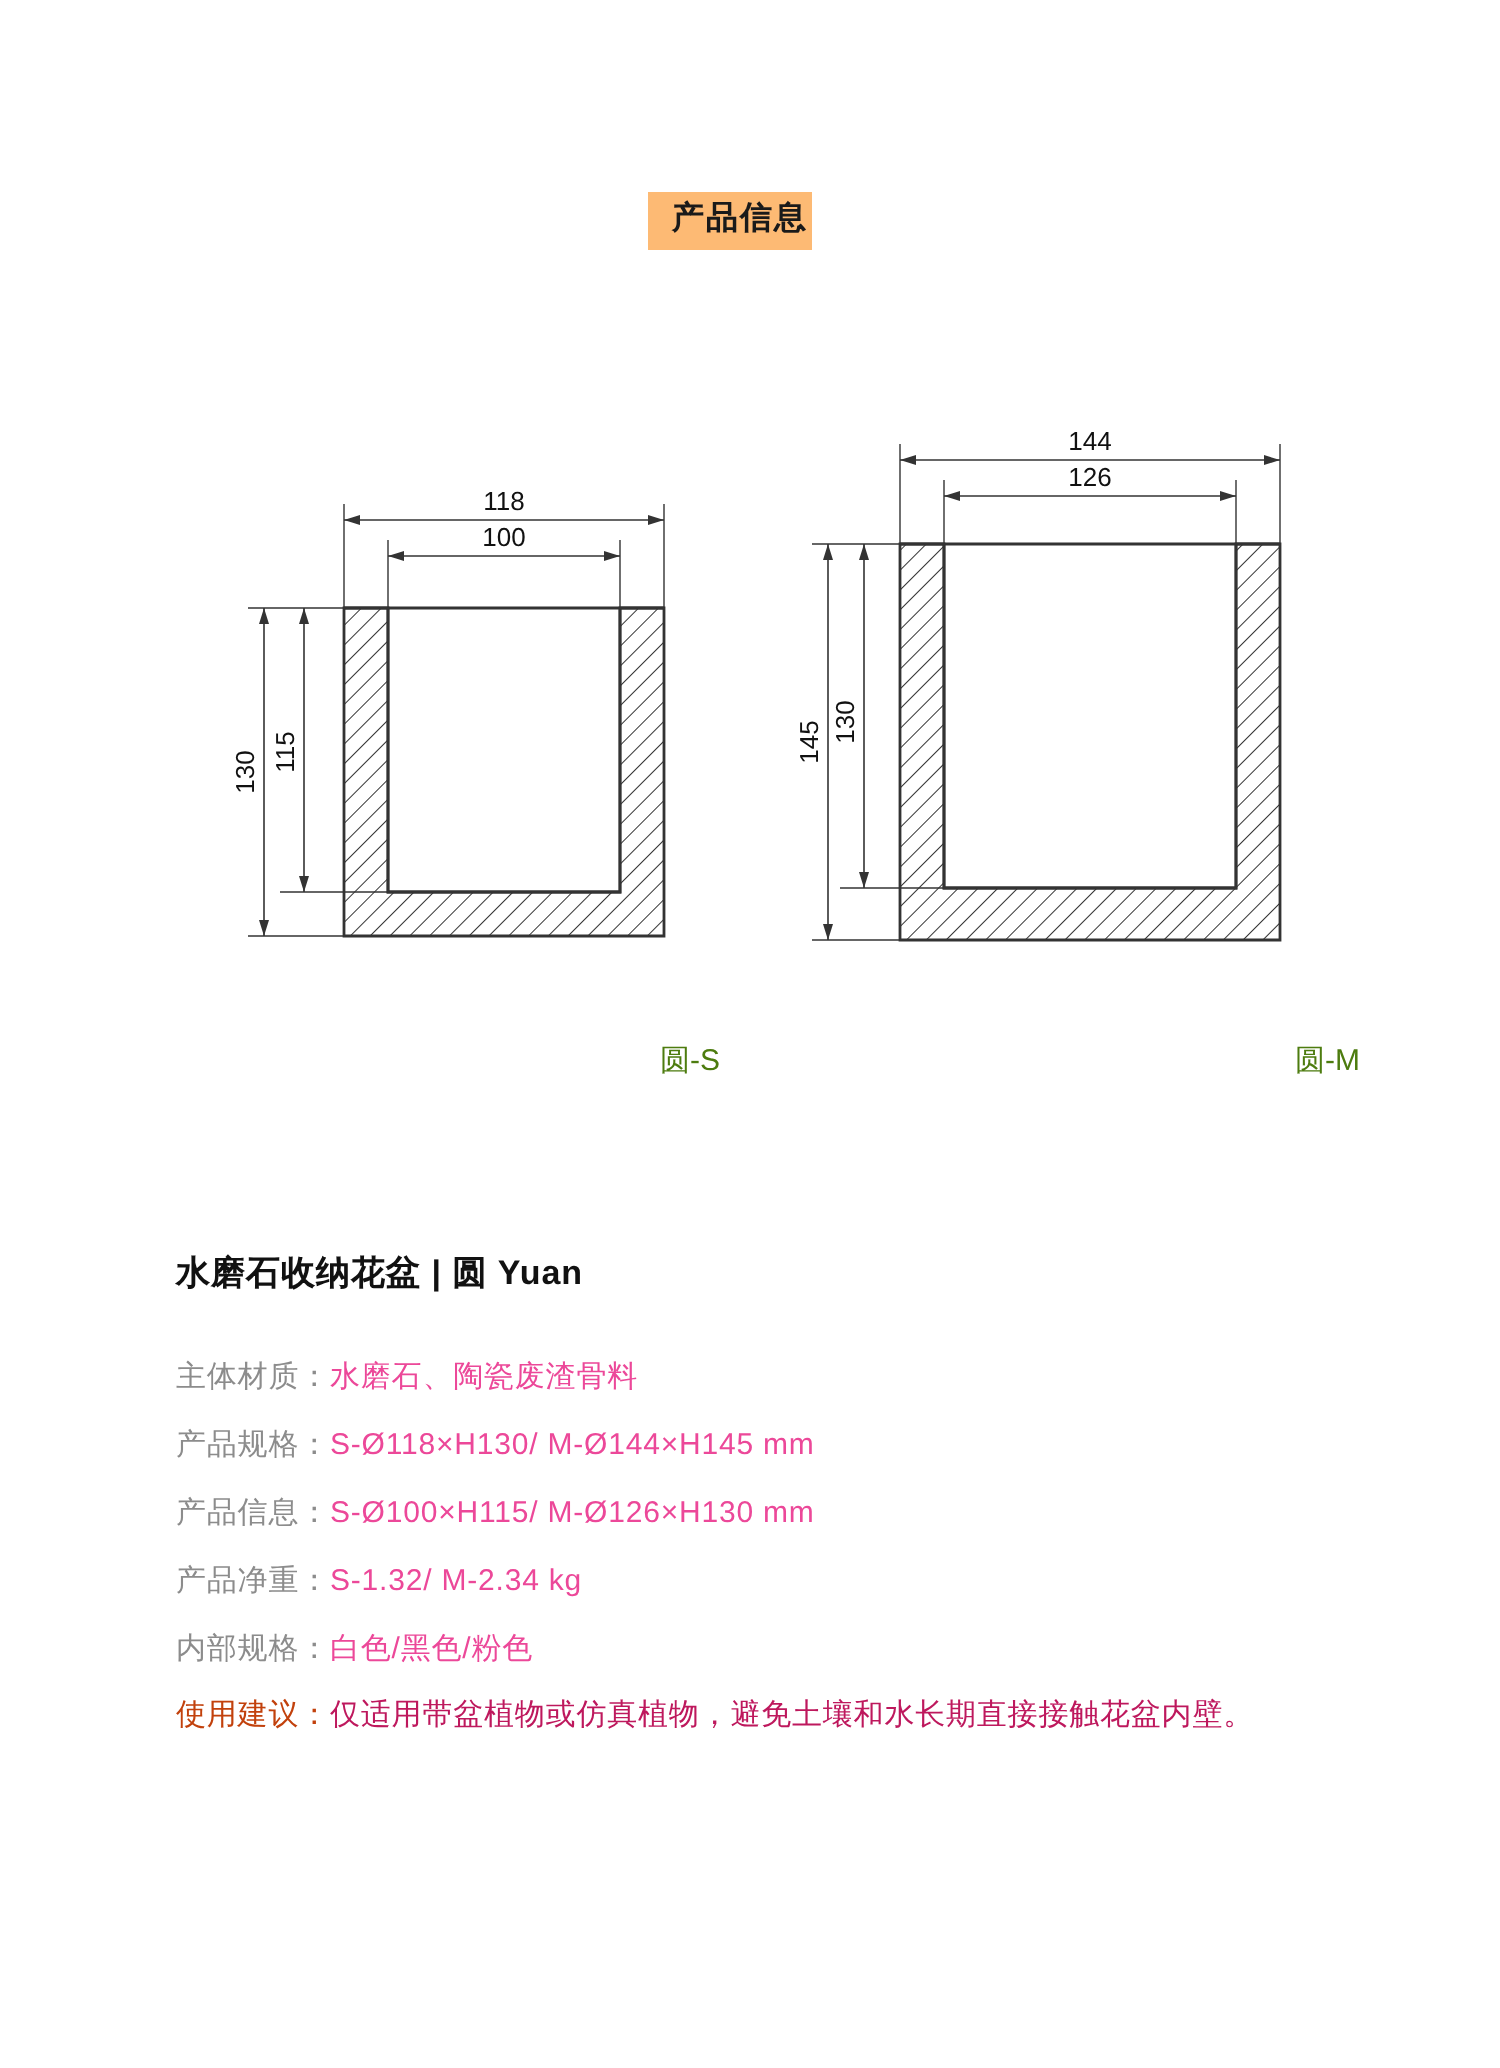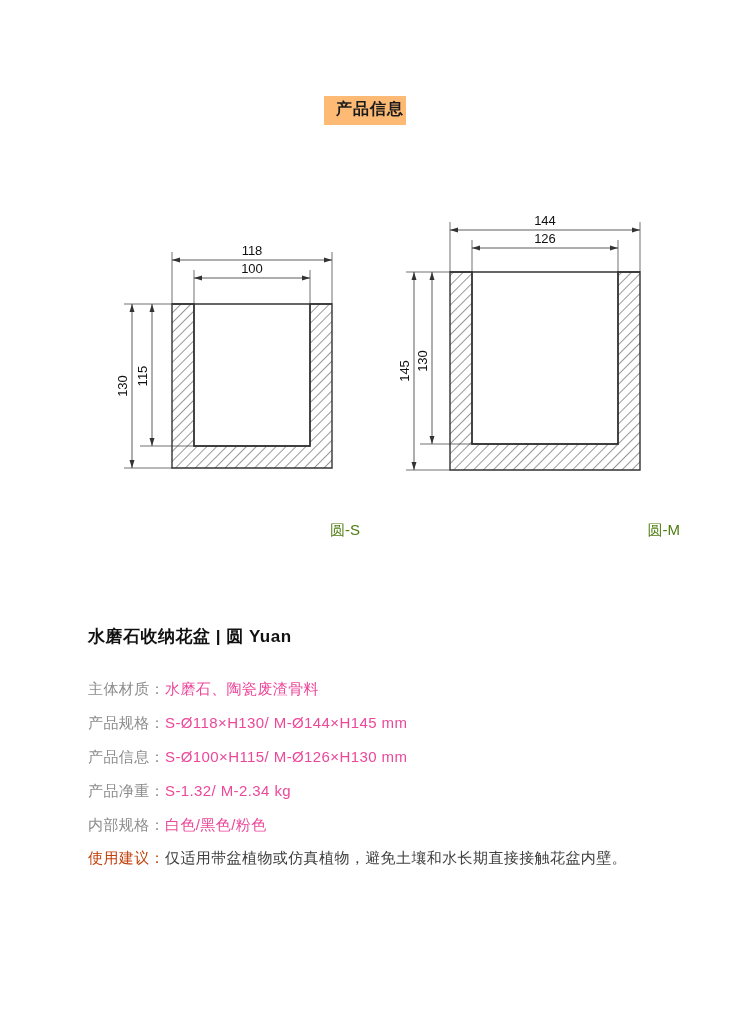--- a/index.html
+++ b/index.html
@@ -76,21 +76,21 @@
   }
   .info-row {
     font-size: 15px;
     color: #8c8c8c;
     line-height: 34px;
     letter-spacing: 0.4px;
   }
   .info-row .label { color: #8c8c8c; text-align: right; }
   .info-row .value { color: #ec4899; }
   .info-row.highlight .label { color: #c2410c; }
-  .info-row.highlight .value { color: #404040; }
+  .info-row.highlight .value { color: #be185d; }
   .info-row.highlight {
     line-height: 32px;
   }
 
   
   svg text {
     font-family: "Liberation Sans", sans-serif;
     fill: #111;
   }
 </style>

